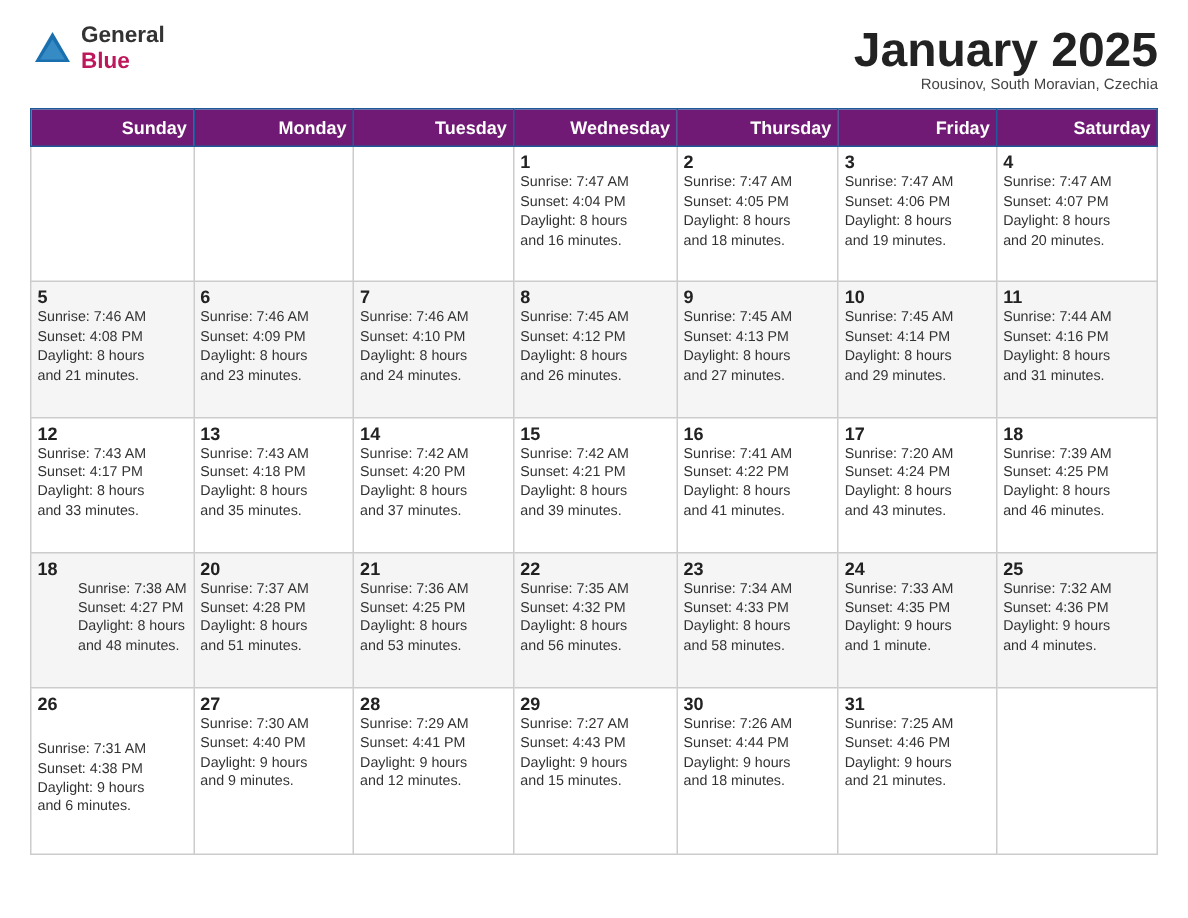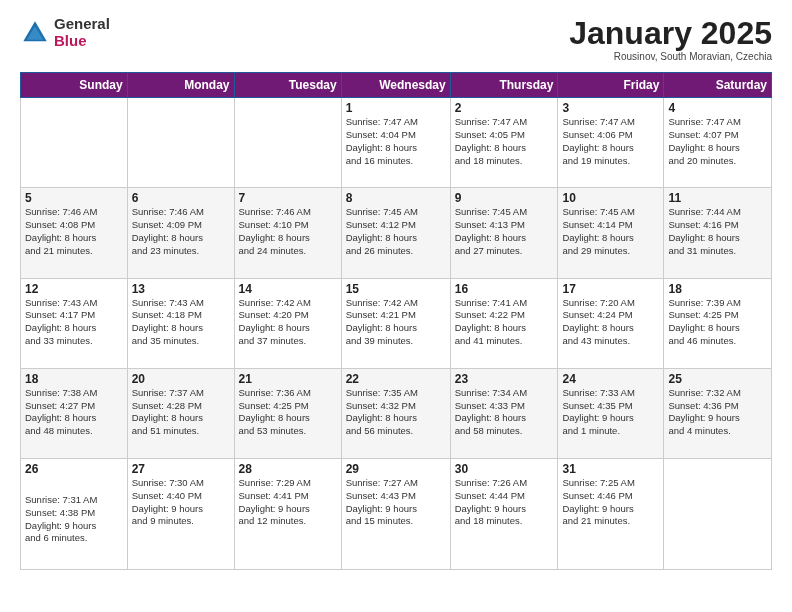--- a/index.html
+++ b/index.html
@@ -268,21 +268,21 @@
             <span class="day-number">18</span>
             <div class="day-info" style="white-space: pre-line;">Sunrise: 7:39 AM
 Sunset: 4:25 PM
 Daylight: 8 hours
 and 46 minutes.</div>
           </td>
         </tr>
         <tr>
           <td>
             <span class="day-number">18</span>
-            <div class="day-info" style="white-space: pre-line;">Sunrise: 7:38 AM
+            <div class="day-info" style="white-space: pre-line; margin-left: 27px;">Sunrise: 7:38 AM
 Sunset: 4:27 PM
 Daylight: 8 hours
 and 48 minutes.</div>
           </td>
           <td>
             <span class="day-number">20</span>
             <div class="day-info" style="white-space: pre-line;">Sunrise: 7:37 AM
 Sunset: 4:28 PM
 Daylight: 8 hours
 and 51 minutes.</div>

